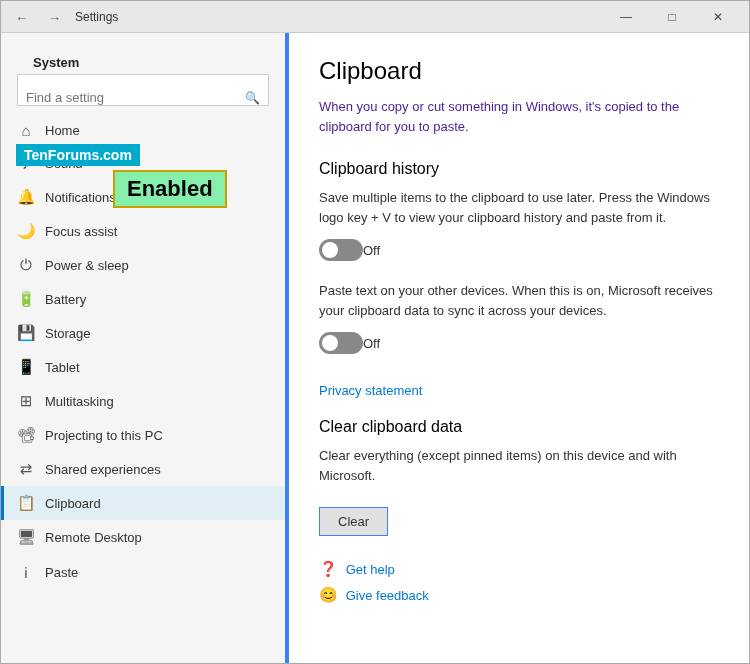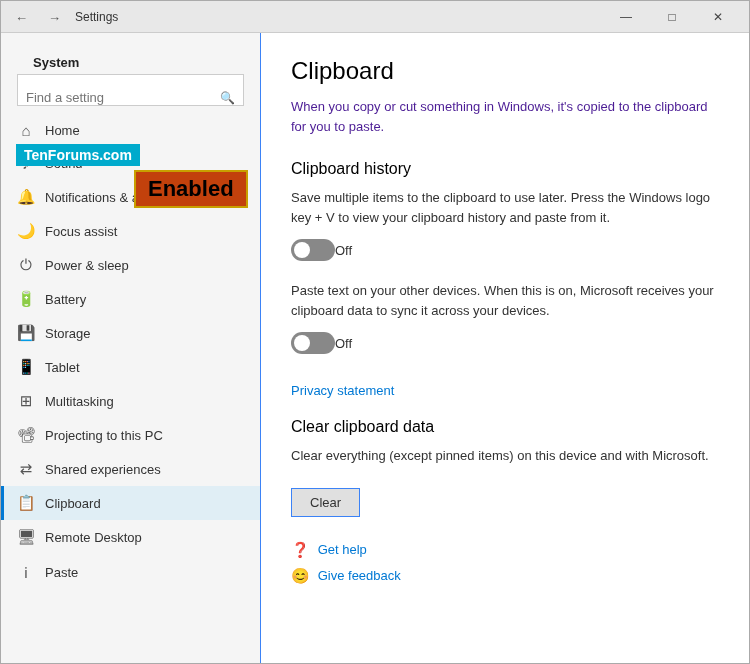--- a/index.html
+++ b/index.html
@@ -12,41 +12,41 @@
     .title-bar-left { display: flex; align-items: center; gap: 8px; }
     .nav-btn { background: none; border: none; cursor: pointer; font-size: 13px; color: #555; padding: 2px 6px; }
     .title-text { font-size: 12px; color: #333; }
     .window-controls { display: flex; gap: 0; }
     .win-ctrl { width: 46px; height: 32px; border: none; background: none; font-size: 12px; cursor: pointer; display: flex; align-items: center; justify-content: center; color: #444; }
 
     
     .main { display: flex; flex: 1; overflow: hidden; }
 
     
-    .sidebar { width: 260px; background: #f5f5f5; border-right: 1px solid #3b82f6; display: flex; flex-direction: column; overflow-y: auto; }
+    .sidebar { width: 288px; background: #f5f5f5; border-right: 4px solid #3b82f6; display: flex; flex-direction: column; overflow-y: auto; }
     .sidebar-header { padding: 14px 16px 8px 16px; }
     .search-box { display: flex; align-items: flex-end; background: #fff; border: 1px solid #ccc; height: 32px; padding: 0 8px; gap: 6px; }
     .search-box input { border: none; outline: none; font-size: 13px; flex: 1; background: transparent; }
     .search-icon { color: #555; font-size: 12px; }
     .section-label { font-size: 13px; font-weight: 600; color: #222; padding: 8px 16px 4px 16px; }
     .nav-item { display: flex; align-items: center; padding: 8px 16px; cursor: pointer; gap: 10px; color: #333; font-size: 13px; }
     .nav-item.active { background: #e0eef5; border-left: 3px solid #0078d4; padding-left: 13px; }
     .nav-icon { width: 18px; text-align: center; font-size: 15px; color: #555; }
 
     
     .enabled-badge {
       position: absolute;
-      background: #c2410c;
+      background: #86efac;
       color: #000;
       font-size: 22px;
       font-weight: 700;
       padding: 4px 12px;
       border: 2px solid #c8a000;
       z-index: 100;
-      left: 134px;
+      left: 113px;
       top: 170px;
       pointer-events: none;
     }
 
     
     .content { flex: 1; padding: 24px 30px; overflow-y: auto; background: #fff; position: relative; }
     .page-title { font-size: 24px; font-weight: 300; color: #000; margin-bottom: 12px; }
     .subtitle { font-size: 13px; color: #4c1d95; margin-bottom: 24px; line-height: 1.5; }
 
     .section-title { font-size: 16px; font-weight: 400; color: #000; margin-bottom: 10px; }

